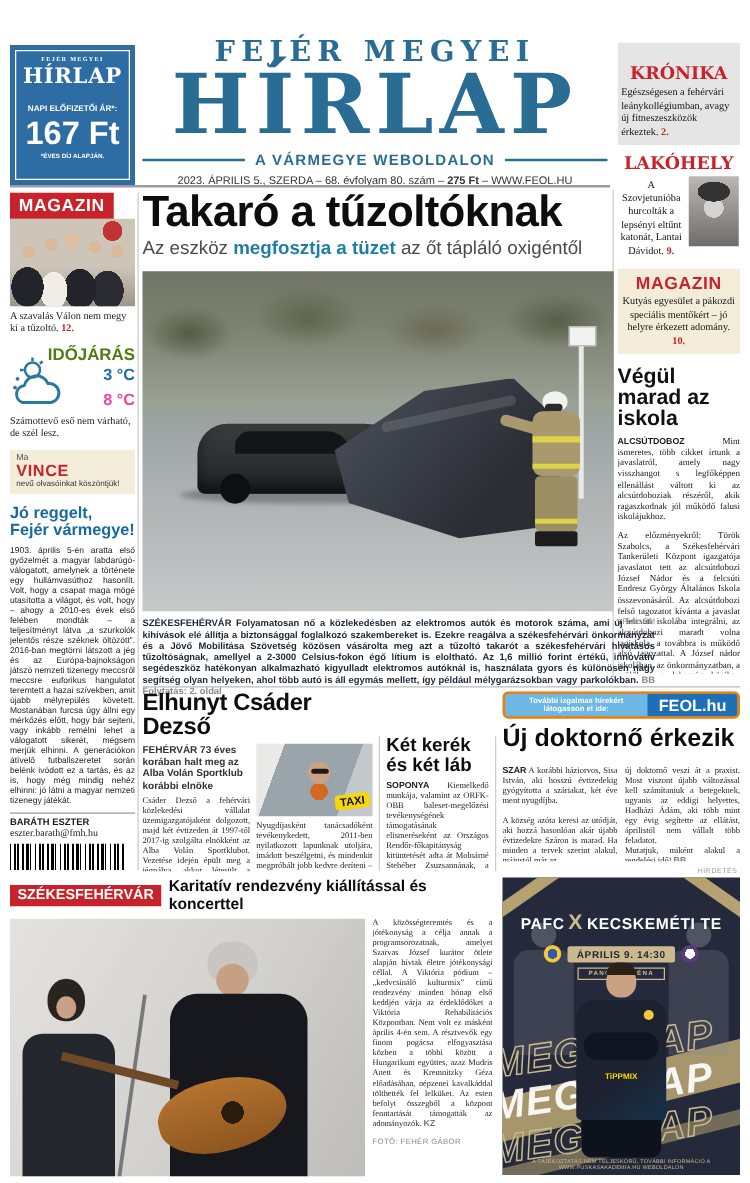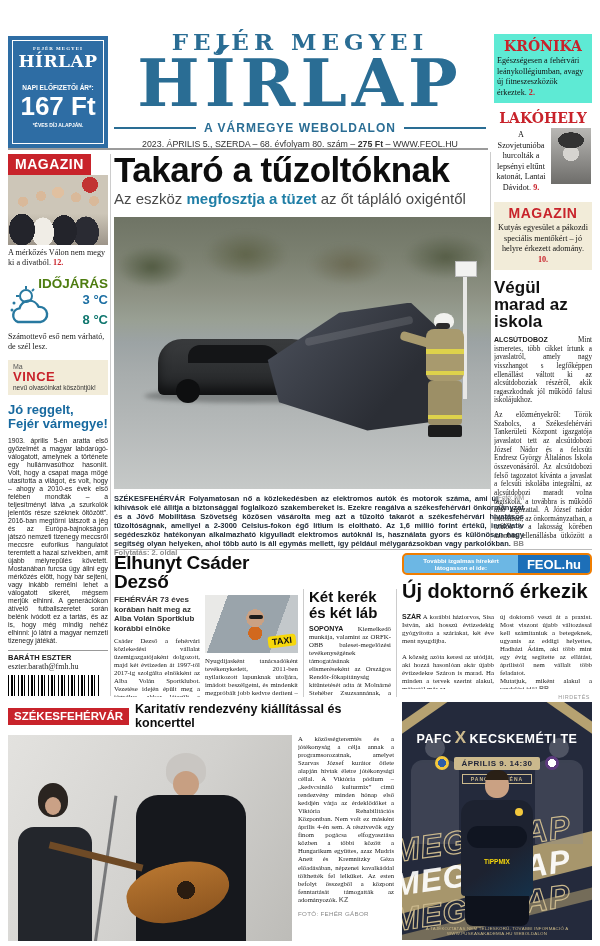--- a/index.html
+++ b/index.html
@@ -22,21 +22,21 @@
   .mh-tagline{display:flex;align-items:center;gap:8px;margin-top:7px;}
   .mh-tagline .line{flex:1;height:2px;background:#2a6d94;}
   .mh-tagline .txt{font:700 12px "Liberation Sans",sans-serif;letter-spacing:1px;}
   .mh-dateline{font:400 8.8px "Liberation Sans",sans-serif;color:#333;margin-top:4px;}
   .hr-main{position:absolute;left:8px;top:148px;width:480px;height:2px;background:#9b9b9b;}
 
   
   .right-col{position:absolute;left:494px;top:34px;width:98px;height:505px;overflow:hidden;}
   .vr-right{position:absolute;left:490px;top:152px;width:1px;height:390px;background:#ccc;}
   .sec-label{font:700 14px "DejaVu Serif",serif;color:#c8232b;text-align:center;}
-  .kronika{background:#5eead4;padding:4px 3px 5px;}
+  .kronika{background:#e5e5e5;padding:17px 3px 5px;}
   .kronika p,.lakohely p,.magazin-box p{font:400 8.2px/1.28 "Liberation Serif",serif;margin:2px 0 0;color:#111;}
   .pagenum{color:#c8232b;font-weight:700;}
   .lakohely{margin-top:7px;}
   .lk-body{display:flex;gap:3px;margin-top:2px;text-align:center;}
   .lk-body p{width:54px;}
   .lk-photo{width:40px;height:56px;flex:none;background:
      radial-gradient(ellipse 13px 8px at 50% 22%,#333 0 99%,transparent 100%),
      radial-gradient(circle 8px at 50% 45%,#d6d4d0 0 99%,transparent 100%),
      linear-gradient(#b9b8b5,#6e6d6a);}
   .magazin-box{background:#f2ecd9;margin-top:9px;padding:3px 4px 5px;text-align:center;}
@@ -62,21 +62,21 @@
      radial-gradient(ellipse 13px 16px at 14% 78%,#23242b 0 99%,transparent 100%),
      radial-gradient(ellipse 11px 15px at 35% 82%,#f0ede6 0 99%,transparent 100%),
      radial-gradient(ellipse 13px 16px at 56% 80%,#23242b 0 99%,transparent 100%),
      radial-gradient(ellipse 13px 16px at 78% 82%,#2a2b33 0 99%,transparent 100%),
      linear-gradient(#cdc6b8 0 55%,#9d958a 100%);}
   .magazin-caption{font:400 8.2px/1.25 "Liberation Serif",serif;margin-top:3px;}
   .weather{margin-top:7px;position:relative;}
   .weather-label{font:800 13.5px/1 "Liberation Sans",sans-serif;color:#4d7c0f;text-align:right;}
   .temp{font:800 13px/1.5 "Liberation Sans",sans-serif;text-align:right;}
   .temp-low{color:#1c6fa3;}
-  .temp-high{color:#0f766e;}
+  .temp-high{color:#ec4899;}
   .weather-icon{position:absolute;left:0;top:8px;width:46px;height:42px;}
   .weather-text{font:400 8.2px/1.25 "Liberation Serif",serif;text-align:left;margin-top:3px;}
   .nameday{background:#f2ecd9;padding:3px 5px 4px;margin-top:7px;}
   .nd-today{font:400 7px "Liberation Sans",sans-serif;color:#555;}
   .nd-name{font:800 13px/1.1 "Liberation Sans",sans-serif;color:#c8232b;letter-spacing:.5px;}
   .nd-text{font:400 6.5px "Liberation Sans",sans-serif;color:#333;}
   .greeting{margin-top:8px;}
   .greeting h3{font:700 13px/1.08 "Liberation Sans",sans-serif;color:#17699f;margin:0 0 6px;}
   .greeting .gbody{font:400 6.8px/1.18 "Liberation Sans",sans-serif;text-align:justify;color:#222;max-height:218px;overflow:hidden;}
   .author{font:700 7.5px "Liberation Sans",sans-serif;margin-top:5px;border-top:1px solid #999;padding-top:2px;}
@@ -257,21 +257,21 @@
 
       </div>
 
     </div>
   </div>
 
   <div class="vr-left"></div>
   <div class="left-col">
     <div class="magazin-banner">MAGAZIN</div>
     <div class="magazin-photo"></div>
-    <p class="magazin-caption"><span>A mérkőzés Válon nem megy ki a divatból. </span><span class="pagenum">12.</span></p>
+    <p class="magazin-caption"><span>A szavalás Válon nem megy ki a tűzoltó. </span><span class="pagenum">12.</span></p>
     <div class="weather">
       <div class="weather-label">IDŐJÁRÁS</div>
       <div class="temp temp-low">3 °C</div>
       <div class="temp temp-high">8 °C</div>
       <svg class="weather-icon" viewBox="0 0 46 42">
         <circle cx="18" cy="11" r="6" fill="none" stroke="#2879a0" stroke-width="2"></circle>
         <line x1="18" y1="1" x2="18" y2="4" stroke="#2879a0" stroke-width="2"></line>
         <line x1="8" y1="11" x2="11" y2="11" stroke="#2879a0" stroke-width="2"></line>
         <line x1="26" y1="4" x2="24" y2="6" stroke="#2879a0" stroke-width="2"></line>
         <circle cx="6" cy="18" r="1.5" fill="#2879a0"></circle>

